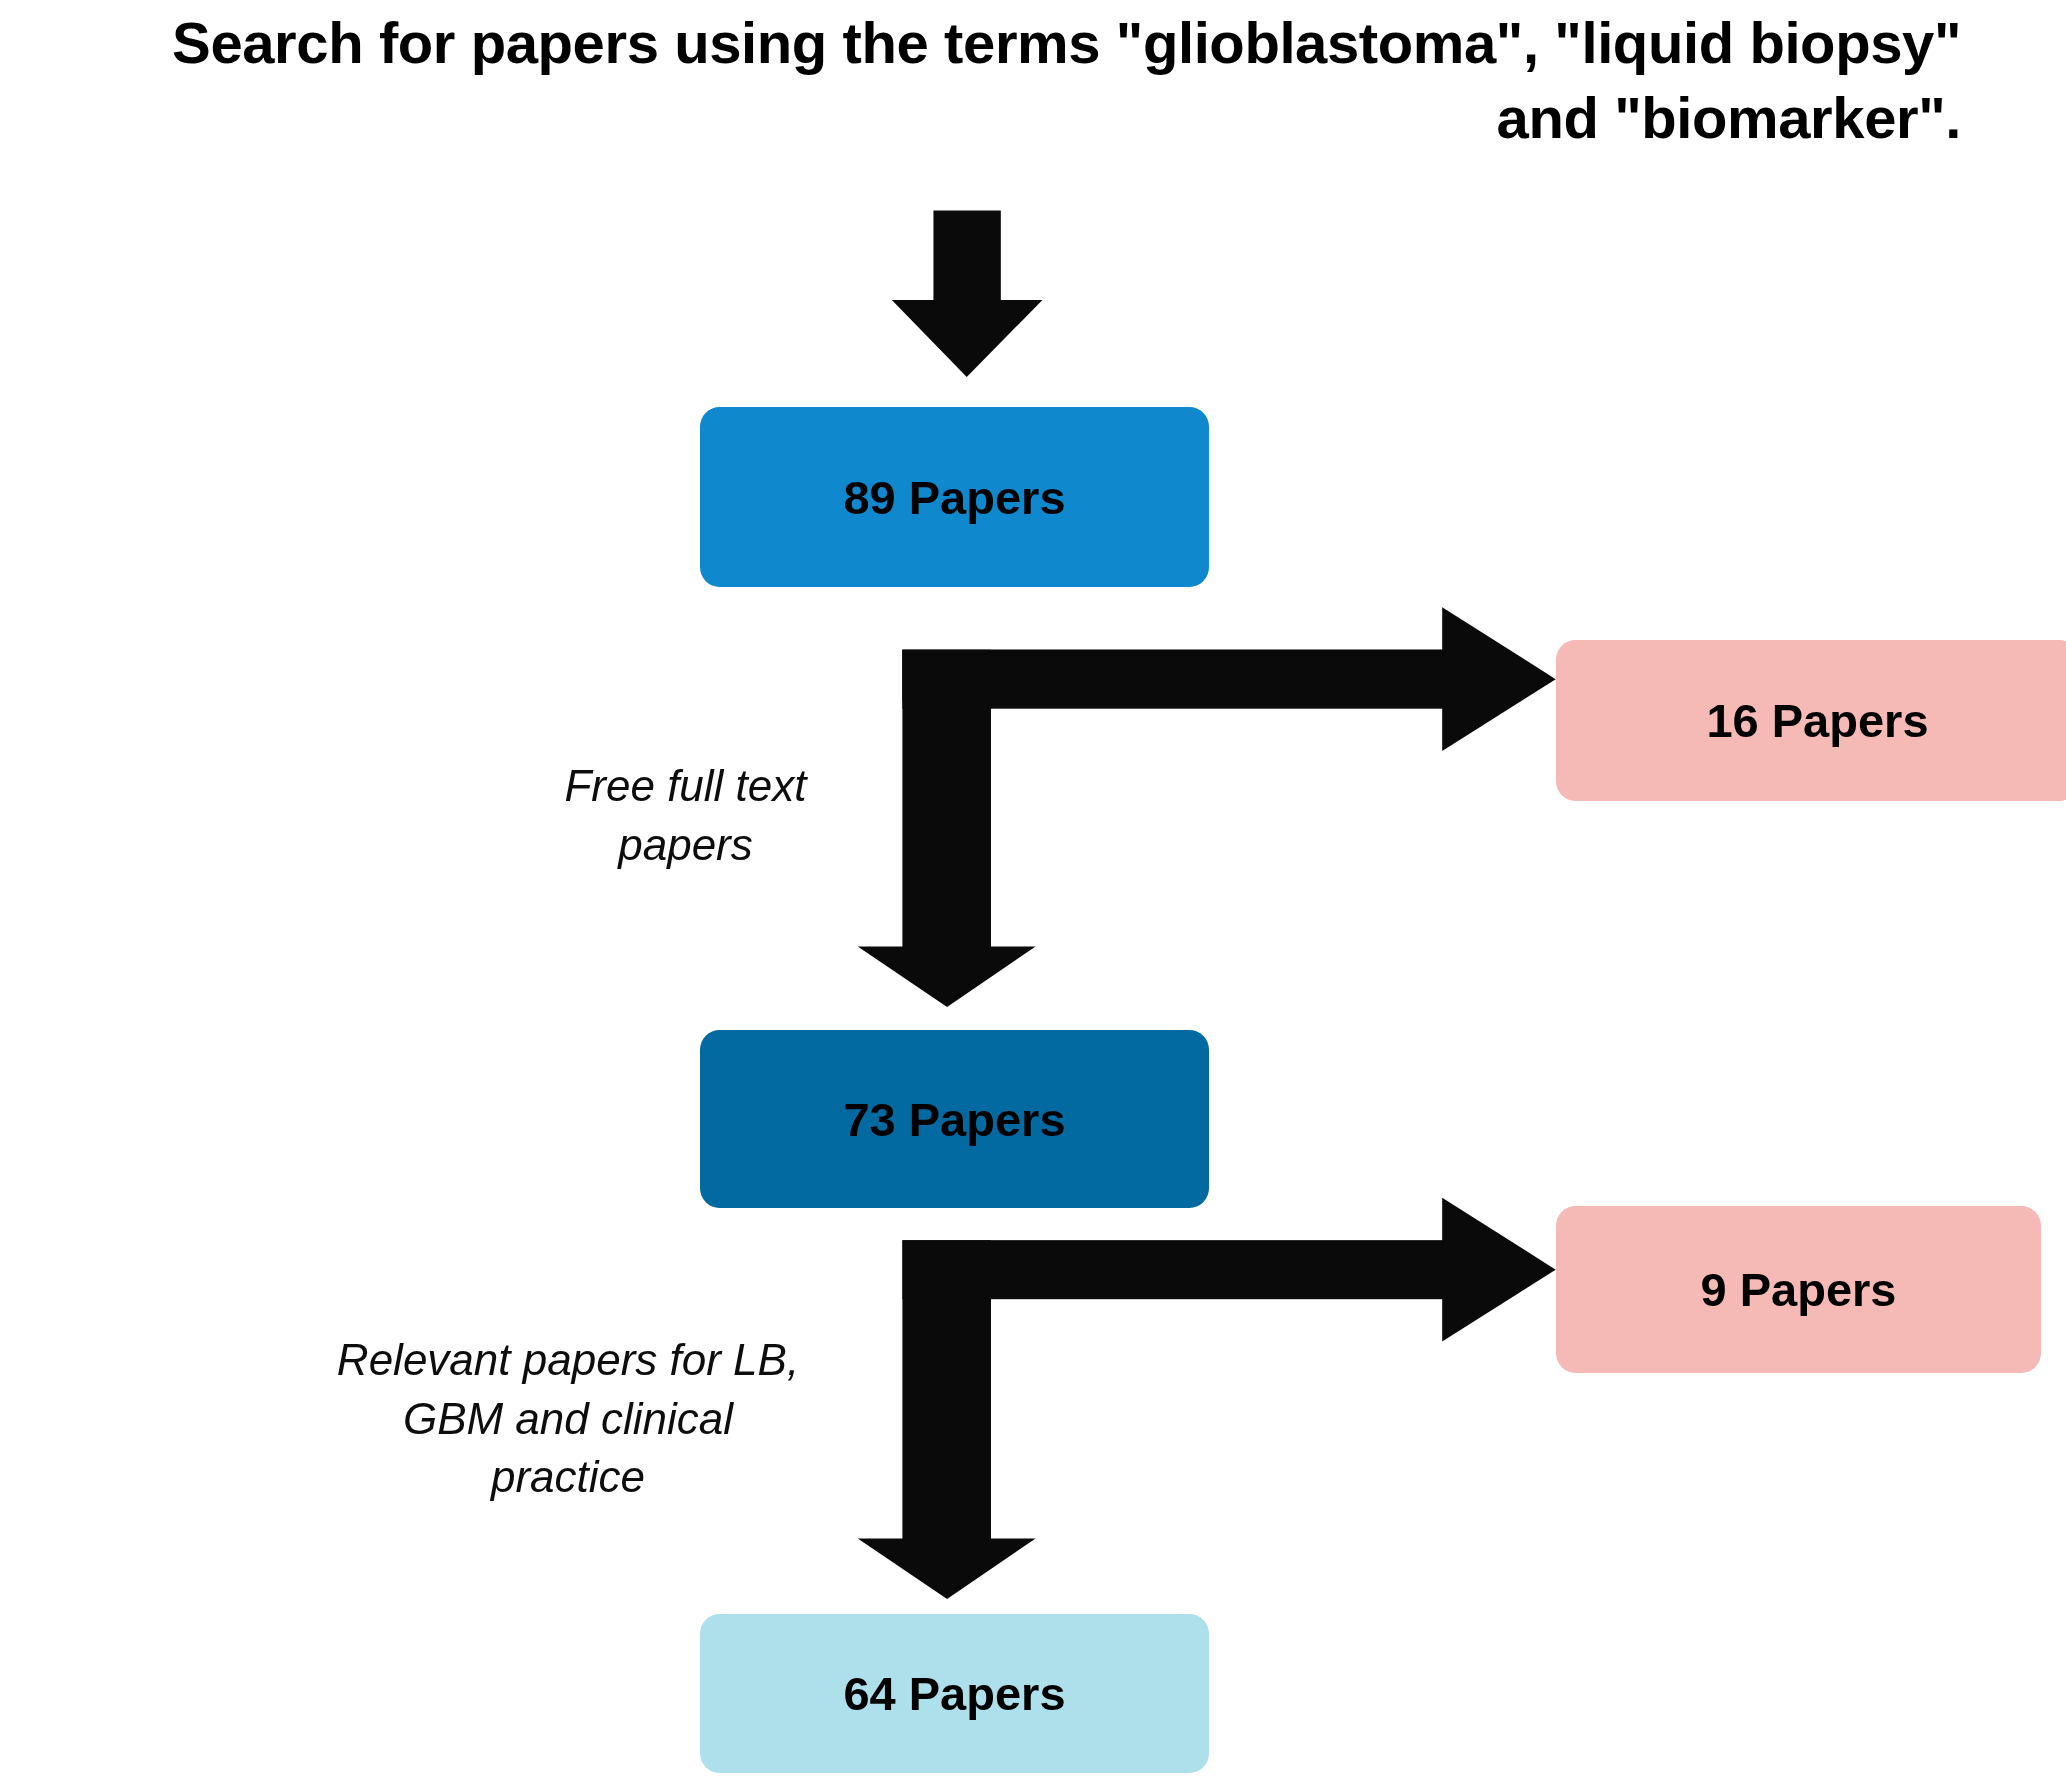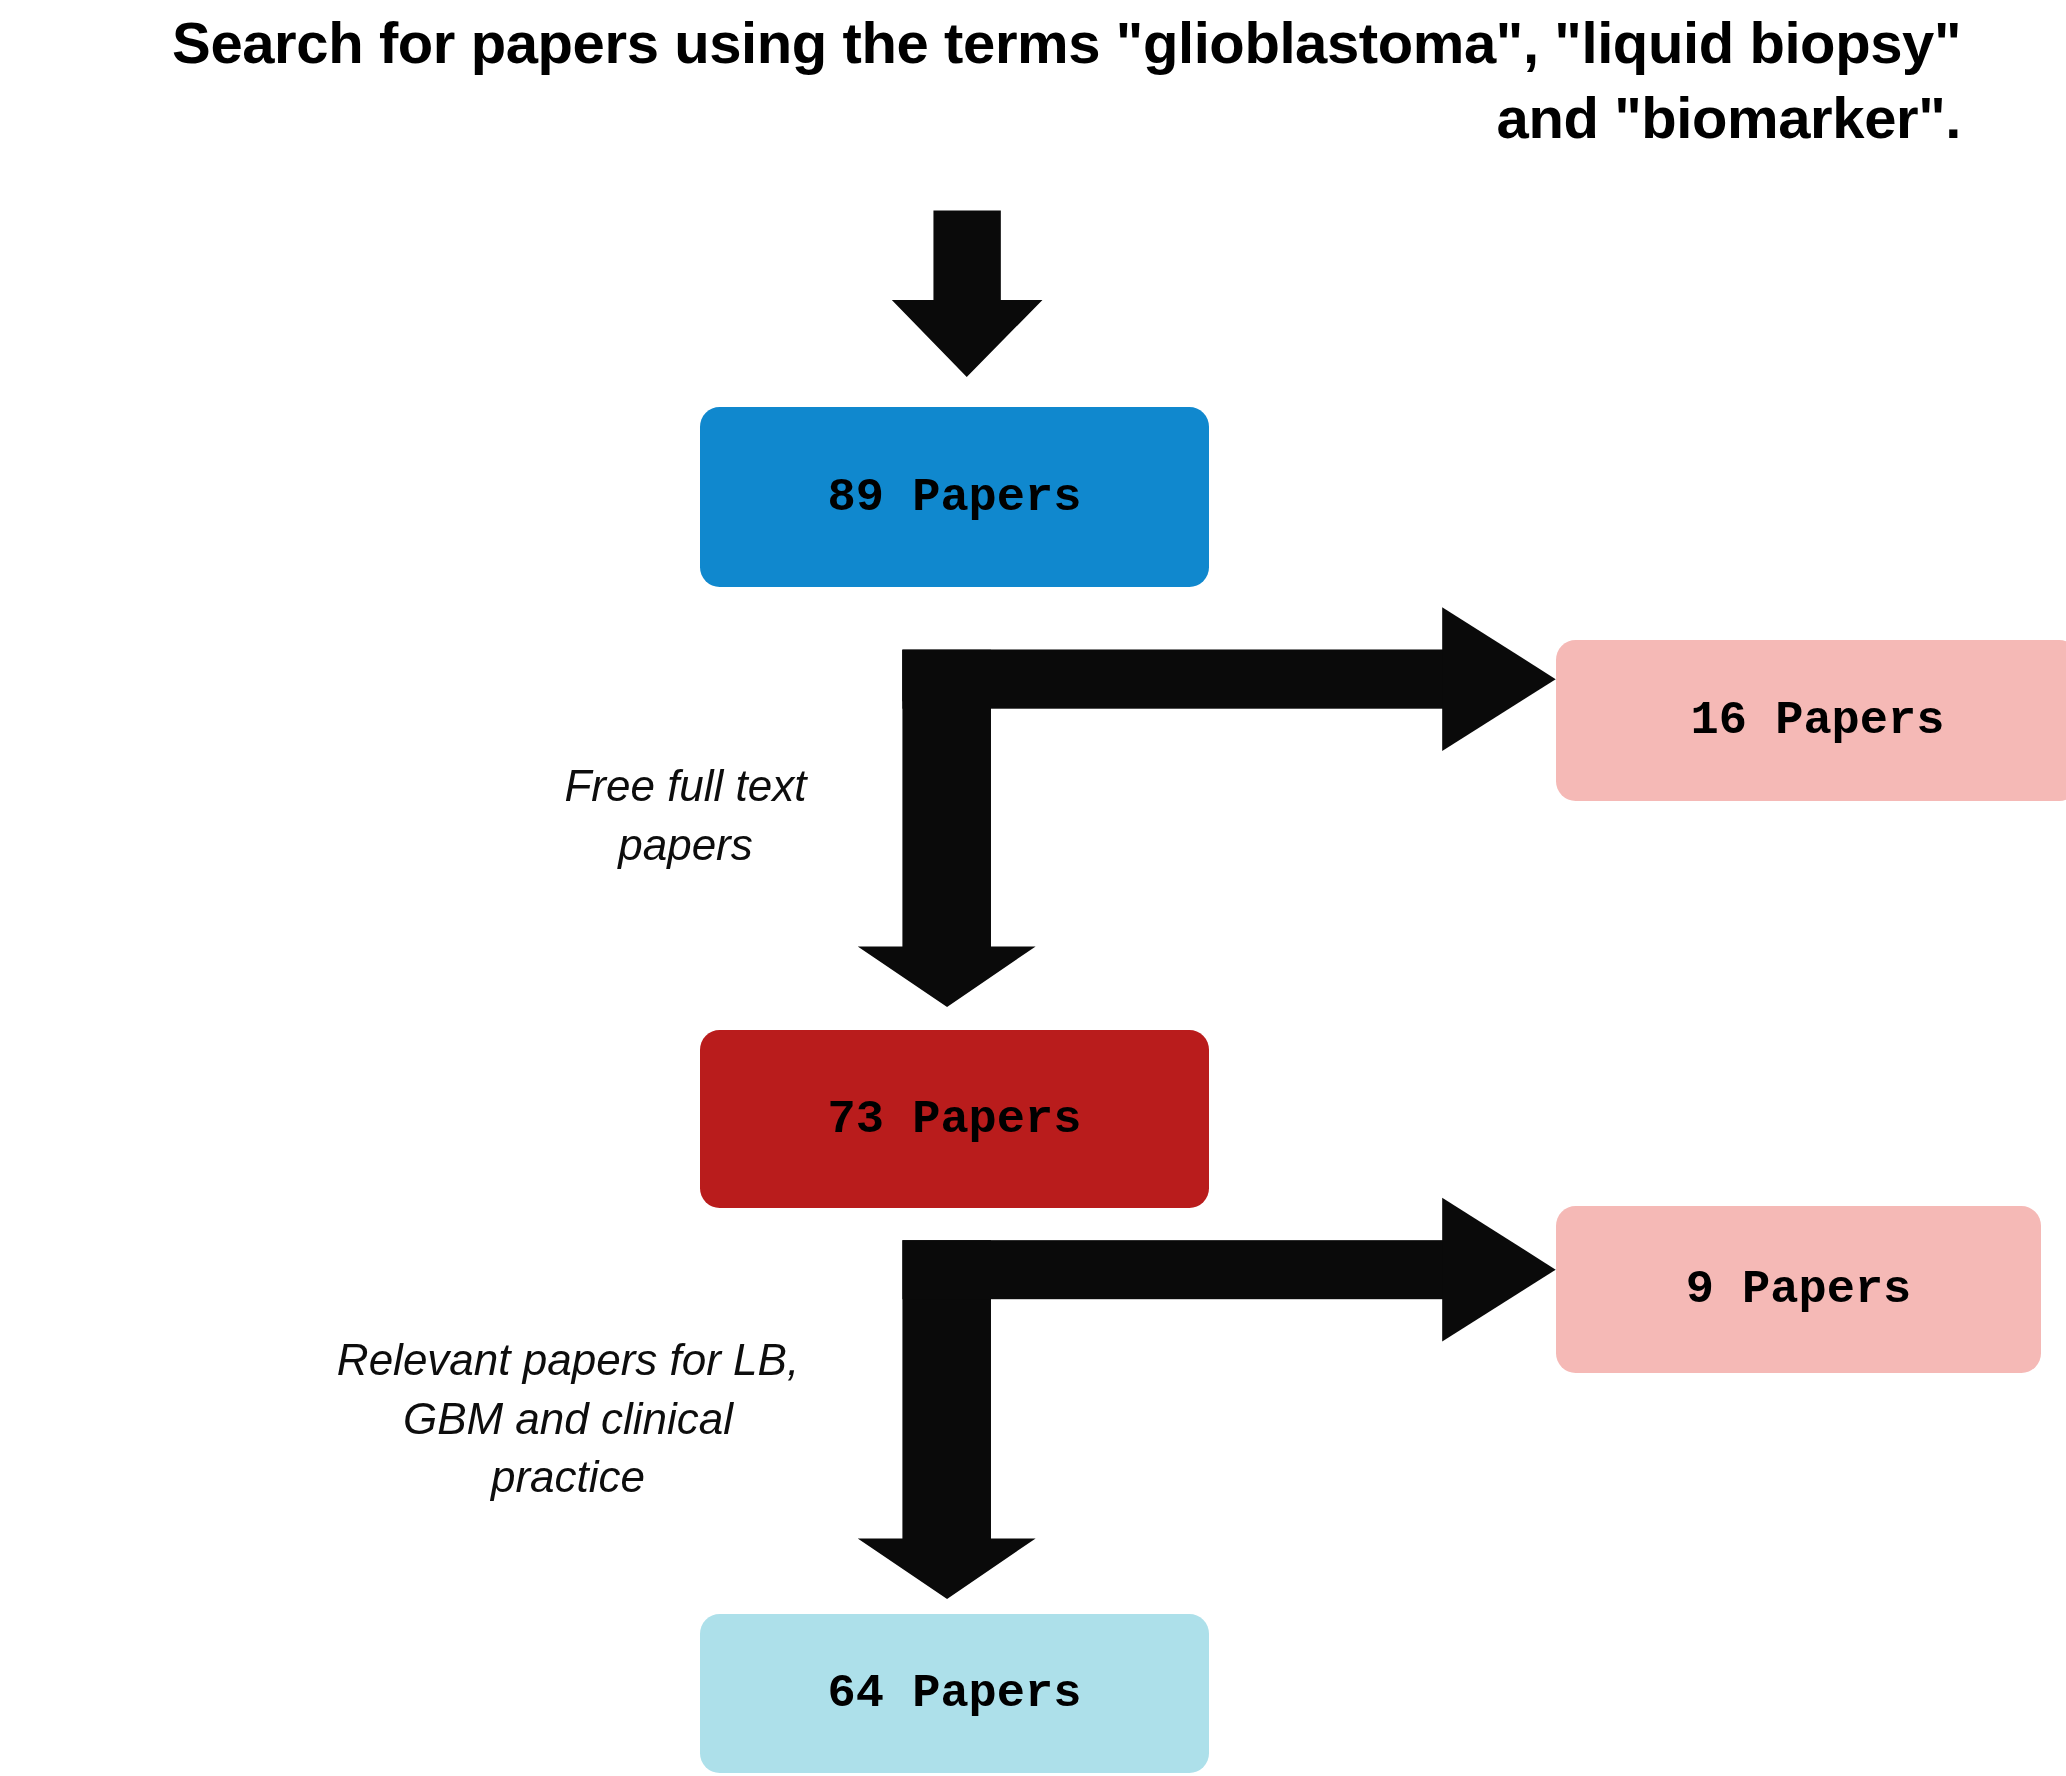--- a/index.html
+++ b/index.html
@@ -36,21 +36,21 @@
   
   .node {
     position: absolute;
     display: flex;
     align-items: center;
     justify-content: center;
     border-radius: 19.7px;
     box-sizing: border-box;
   }
   .node .node-label {
-    font-family: Liberation Mono, monospace;
+    font-family: Liberation Sans, sans-serif;
     font-weight: 700;
     font-size: 47px;
     color: #000000;
     white-space: nowrap;
   }
   .node.pink .node-label { font-weight: 700; }
 
   
   .edge-label {
     position: absolute;
@@ -101,21 +101,21 @@
   </svg>
 
   <div class="node blue" id="node-0" style="left:700px; top:407px; width:509px; height:180px; background:#1088ce;">
     <span class="node-label">89 Papers</span>
   </div>
 
   <div class="node pink" id="node-1" style="left:1556px; top:630px; width:523px; height:161px; background:#f5b9b6;margin-top:10px;">
     <span class="node-label">16 Papers</span>
   </div>
 
-  <div class="node blue" id="node-2" style="left:700px; top:1030px; width:509px; height:178px; background:#b91c1c;">
+  <div class="node blue" id="node-2" style="left:700px; top:1030px; width:509px; height:178px; background:#0369a1;">
     <span class="node-label">73 Papers</span>
   </div>
 
   <div class="node pink" id="node-3" style="left:1556px; top:1206px; width:485px; height:167px; background:#f5b9b6;text-align:center;">
     <span class="node-label">9 Papers</span>
   </div>
 
   <div class="node blue" id="node-4" style="left:700px; top:1614px; width:509px; height:159px; background:#ade0ea;">
     <span class="node-label">64 Papers</span>
   </div>

